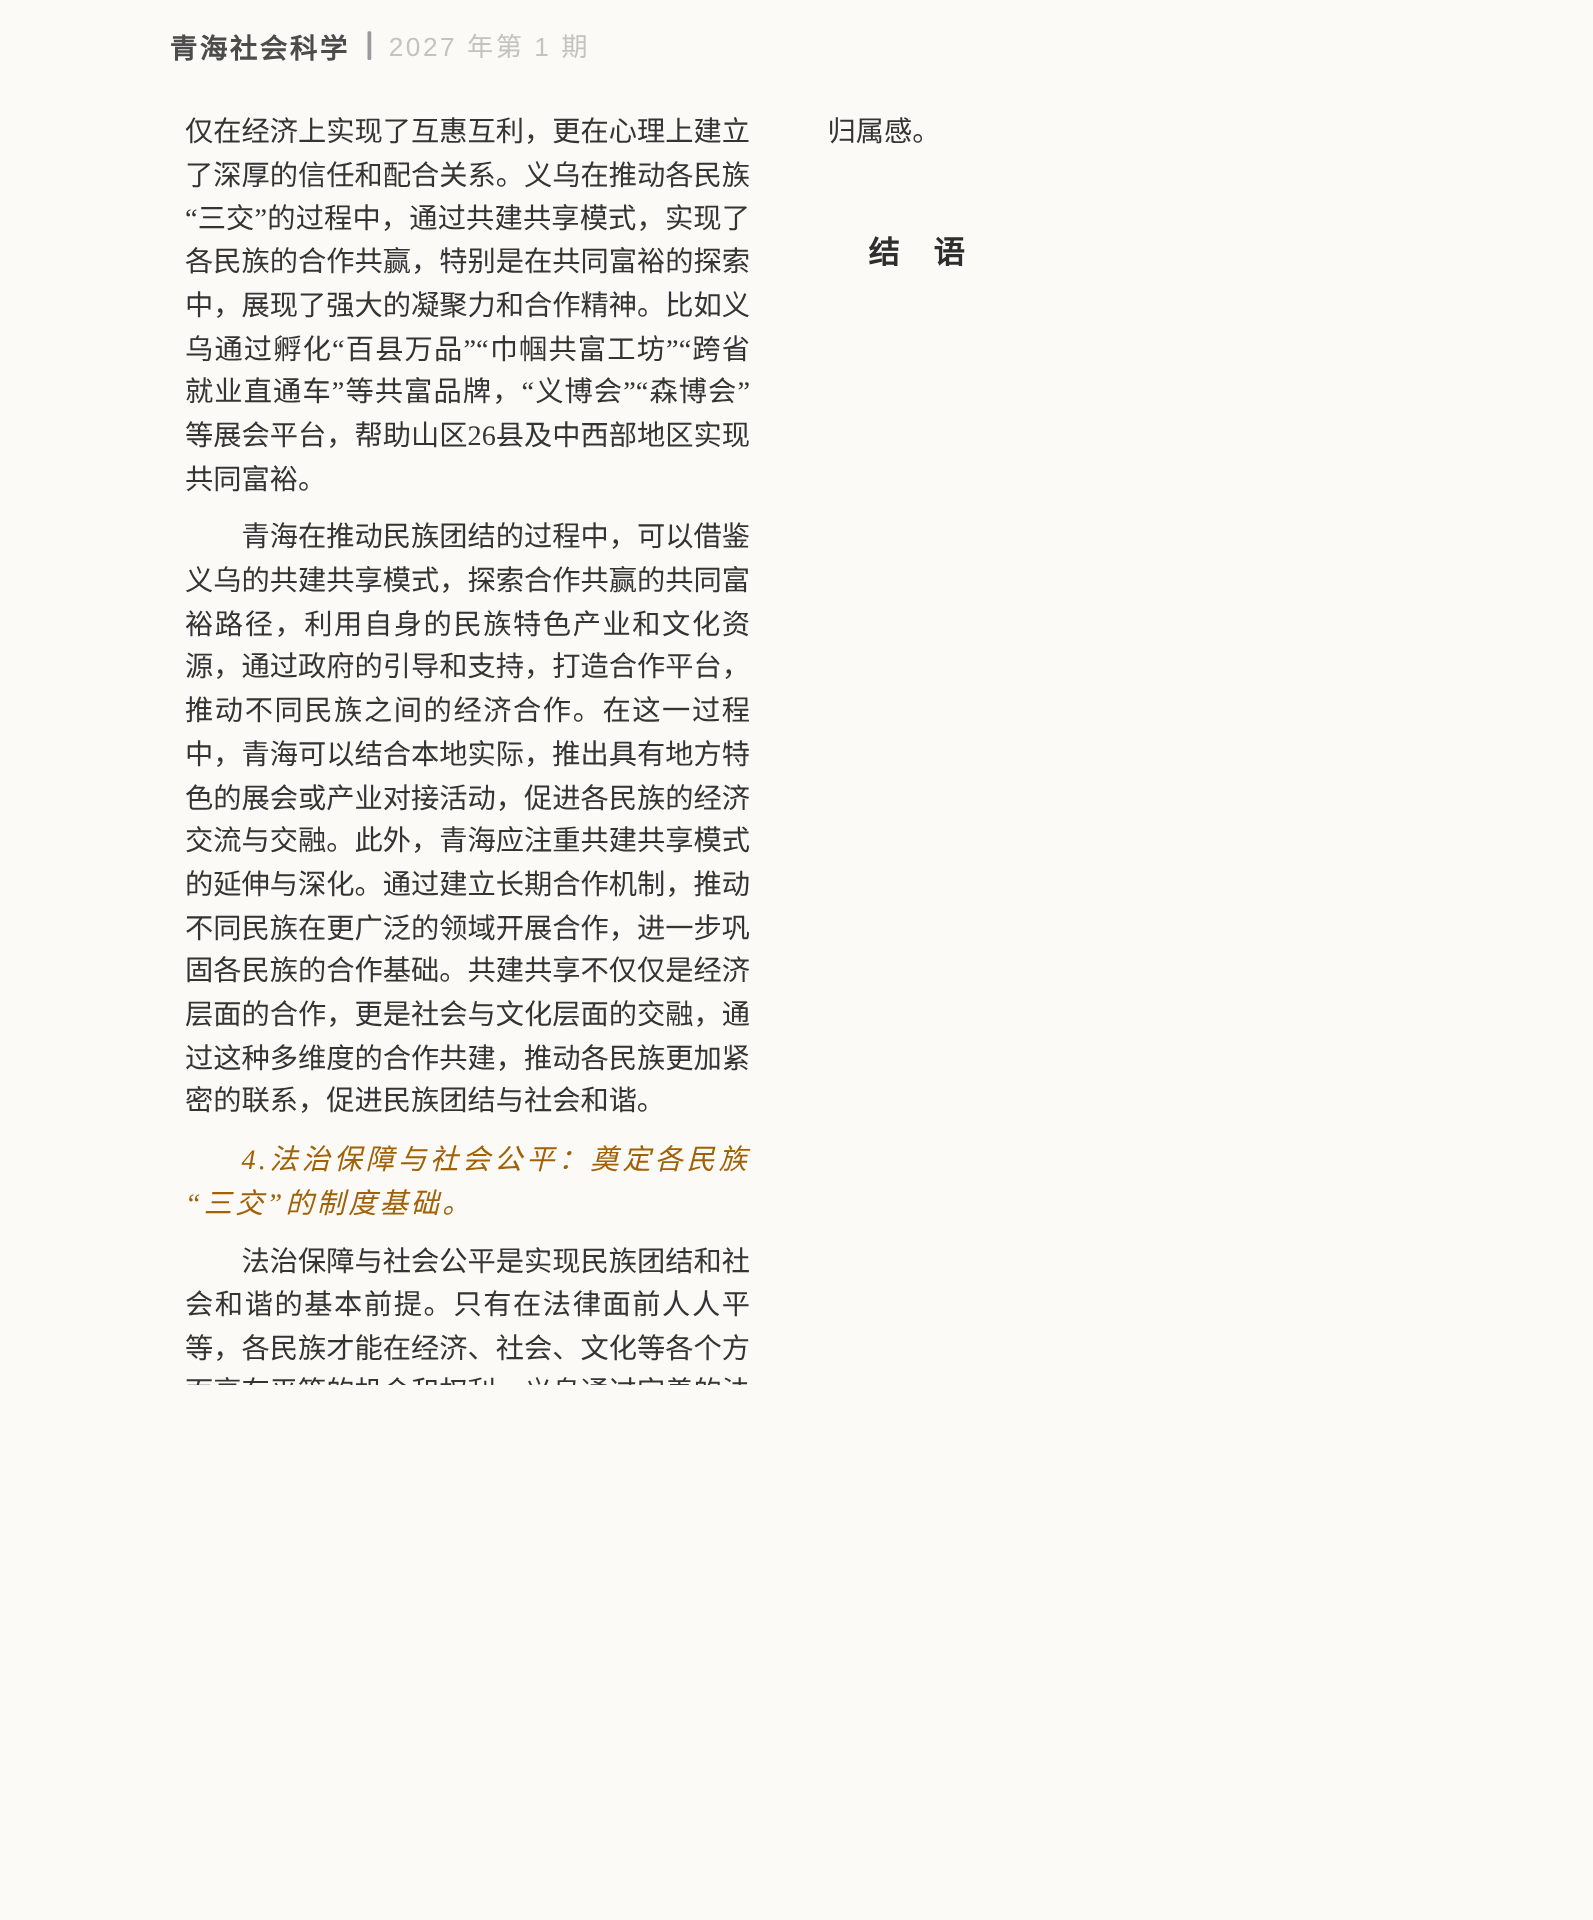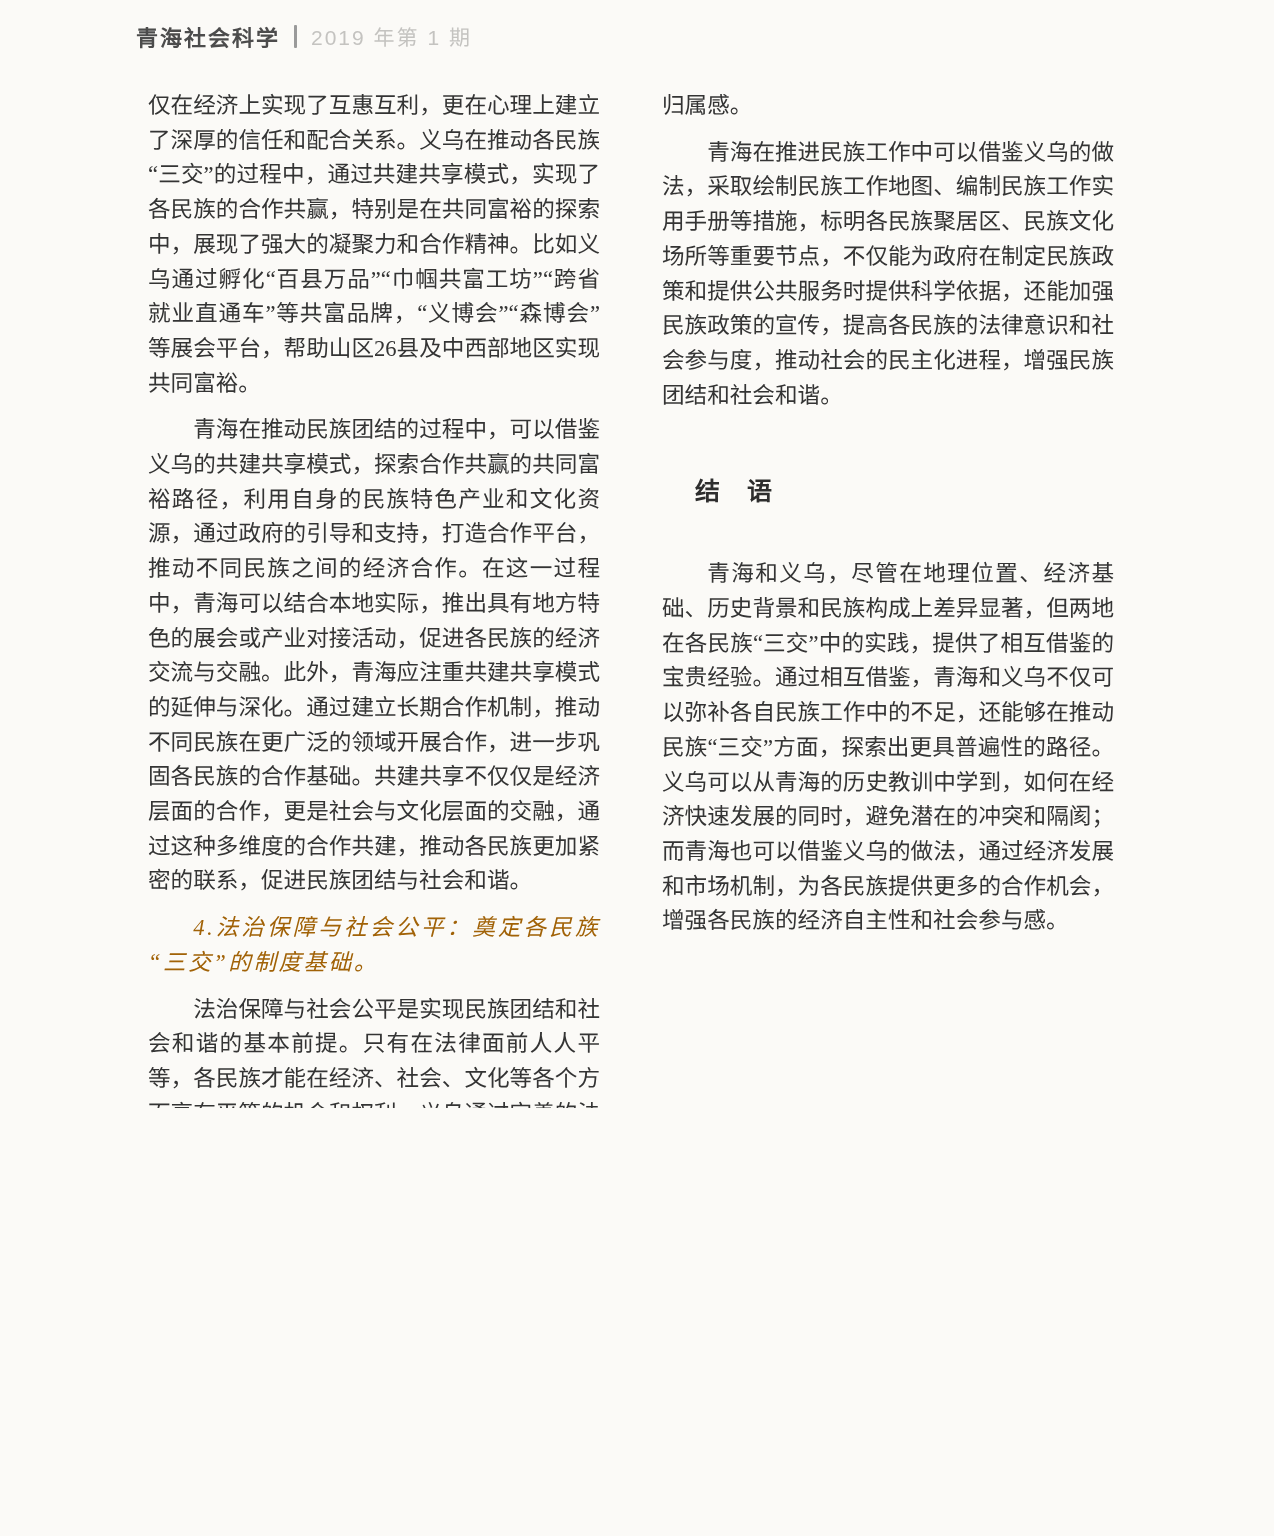--- a/index.html
+++ b/index.html
@@ -97,37 +97,35 @@
   }
 </style>
 </head>
 <body>
 
 <div class="page">
 
   <div class="running-head">
     <span class="journal-title">青海社会科学</span>
     <span class="head-divider"></span>
-    <span class="issue-label">2019 年第 1 期</span>
+    <span class="issue-label">2027 年第 1 期</span>
   </div>
 
   <div class="columns">
 
     <div class="col">
       <p class="body-para no-indent">仅在经济上实现了互惠互利，更在心理上建立了深厚的信任和配合关系。义乌在推动各民族“三交”的过程中，通过共建共享模式，实现了各民族的合作共赢，特别是在共同富裕的探索中，展现了强大的凝聚力和合作精神。比如义乌通过孵化“百县万品”“巾帼共富工坊”“跨省就业直通车”等共富品牌，“义博会”“森博会”等展会平台，帮助山区26县及中西部地区实现共同富裕。</p>
       <p class="body-para indent">青海在推动民族团结的过程中，可以借鉴义乌的共建共享模式，探索合作共赢的共同富裕路径，利用自身的民族特色产业和文化资源，通过政府的引导和支持，打造合作平台，推动不同民族之间的经济合作。在这一过程中，青海可以结合本地实际，推出具有地方特色的展会或产业对接活动，促进各民族的经济交流与交融。此外，青海应注重共建共享模式的延伸与深化。通过建立长期合作机制，推动不同民族在更广泛的领域开展合作，进一步巩固各民族的合作基础。共建共享不仅仅是经济层面的合作，更是社会与文化层面的交融，通过这种多维度的合作共建，推动各民族更加紧密的联系，促进民族团结与社会和谐。</p>
       <p class="body-para indent subheading-italic">4.法治保障与社会公平：奠定各民族“三交”的制度基础。</p>
       <p class="body-para indent">法治保障与社会公平是实现民族团结和社会和谐的基本前提。只有在法律面前人人平等，各民族才能在经济、社会、文化等各个方面享有平等的机会和权利。义乌通过完善的法治保障体系和公平的公共服务，为各民族和谐共处奠定了坚实的基础，通过在重点镇街挂牌设立民宗所，行政执法不搞特殊化、差异化，将是实现这一目标的关键、编印《少数民族流动人口实用手册》，各族群众在户籍、教育、医疗、就业等各方面享受均等化服务等措施，使各民族在法律和政策上享有平等的权利和机会，增强了各民族的安全感和</p>
     </div>
 
     <div class="col">
       <p class="body-para no-indent">归属感。</p>
-      <p class="body-para indent">青海在推进民族工作中可以借鉴义乌的做法，采取绘制民族工作地图、编制民族工作实用手册等措施，标明各民族聚居区、民族文化场所等重要节点，不仅能为政府在制定民族政策和提供公共服务时提供科学依据，还能加强民族政策的宣传，提高各民族的法律意识和社会参与度，推动社会的民主化进程，增强民族团结和社会和谐。</p>
       <h2 class="section-heading">结　语</h2>
-      <p class="body-para indent">青海和义乌，尽管在地理位置、经济基础、历史背景和民族构成上差异显著，但两地在各民族“三交”中的实践，提供了相互借鉴的宝贵经验。通过相互借鉴，青海和义乌不仅可以弥补各自民族工作中的不足，还能够在推动民族“三交”方面，探索出更具普遍性的路径。义乌可以从青海的历史教训中学到，如何在经济快速发展的同时，避免潜在的冲突和隔阂；而青海也可以借鉴义乌的做法，通过经济发展和市场机制，为各民族提供更多的合作机会，增强各民族的经济自主性和社会参与感。</p>
     </div>
 
   </div>
 
   <div class="page-footer">
     <span>— 77 —</span>
   </div>
 
 </div>
 

